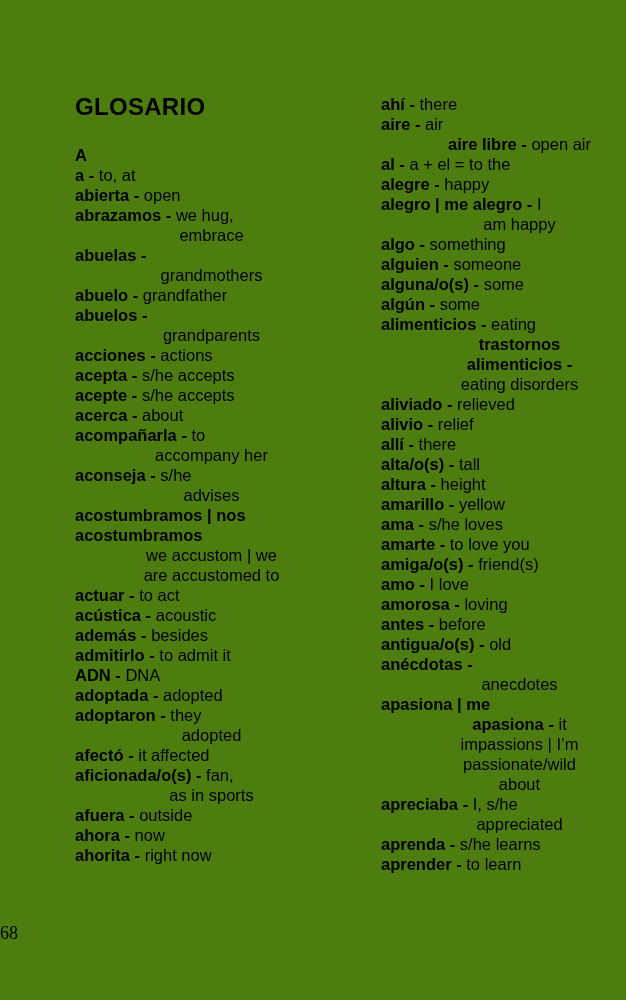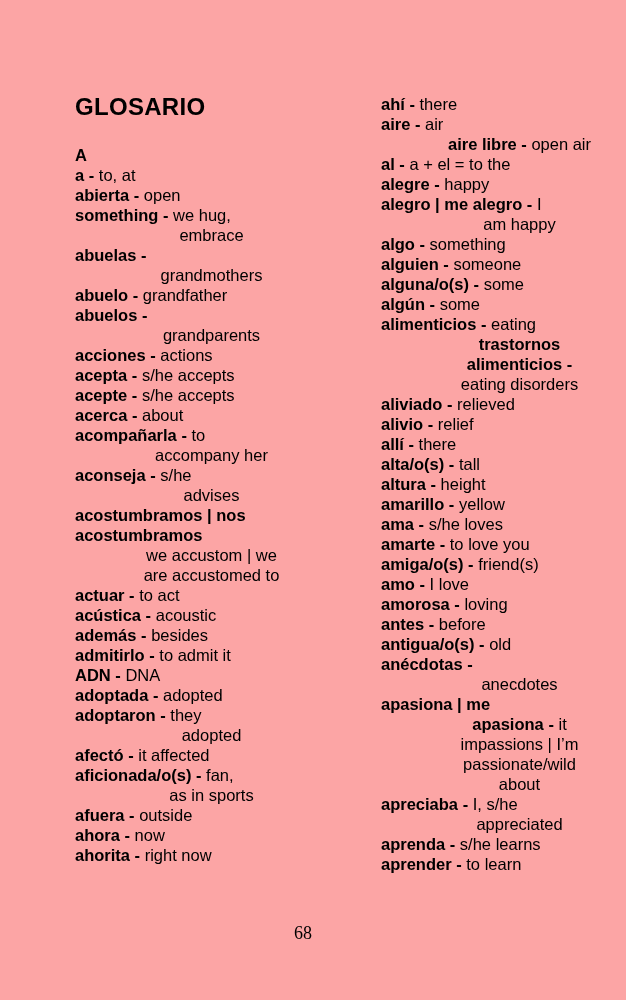--- a/index.html
+++ b/index.html
@@ -4,21 +4,21 @@
 <style>
   html, body {
     margin: 0;
     padding: 0;
     background: #ffffff;
   }
   .page {
     position: relative;
     width: 626px;
     height: 1000px;
-    background: #fca5a5;
+    background: #4d7c0f;
     color: #000000;
     font-family: "Liberation Sans", sans-serif;
     overflow: hidden;
   }
   .col {
     position: absolute;
   }
   .col-left {
     left: 75px;
     top: 93px;
@@ -50,37 +50,36 @@
     font-weight: bold;
   }
   .def {
     font-weight: normal;
   }
   .page-number {
     position: absolute;
     left: 0;
     top: 922px;
     width: 606px;
-    text-align: center;
     font-family: "Liberation Serif", serif;
     font-size: 18px;
     line-height: 22px;
   }
 </style>
 </head>
 <body>
 
 <div class="page">
   <div class="col col-left">
     <h1 class="title">GLOSARIO</h1>
     <div class="lines" id="left-lines">
         <div class="line"><span class="term">A</span></div>
         <div class="line"><span class="term">a - </span><span class="def">to, at</span></div>
         <div class="line"><span class="term">abierta - </span><span class="def">open</span></div>
-        <div class="line"><span class="term">something - </span><span class="def">we hug,</span></div>
+        <div class="line"><span class="term">abrazamos - </span><span class="def">we hug,</span></div>
         <div class="line indent"><span class="def">embrace</span></div>
         <div class="line"><span class="term">abuelas -</span></div>
         <div class="line indent"><span class="def">grandmothers</span></div>
         <div class="line"><span class="term">abuelo - </span><span class="def">grandfather</span></div>
         <div class="line"><span class="term">abuelos -</span></div>
         <div class="line indent"><span class="def">grandparents</span></div>
         <div class="line"><span class="term">acciones - </span><span class="def">actions</span></div>
         <div class="line"><span class="term">acepta - </span><span class="def">s/he accepts</span></div>
         <div class="line"><span class="term">acepte - </span><span class="def">s/he accepts</span></div>
         <div class="line"><span class="term">acerca - </span><span class="def">about</span></div>

